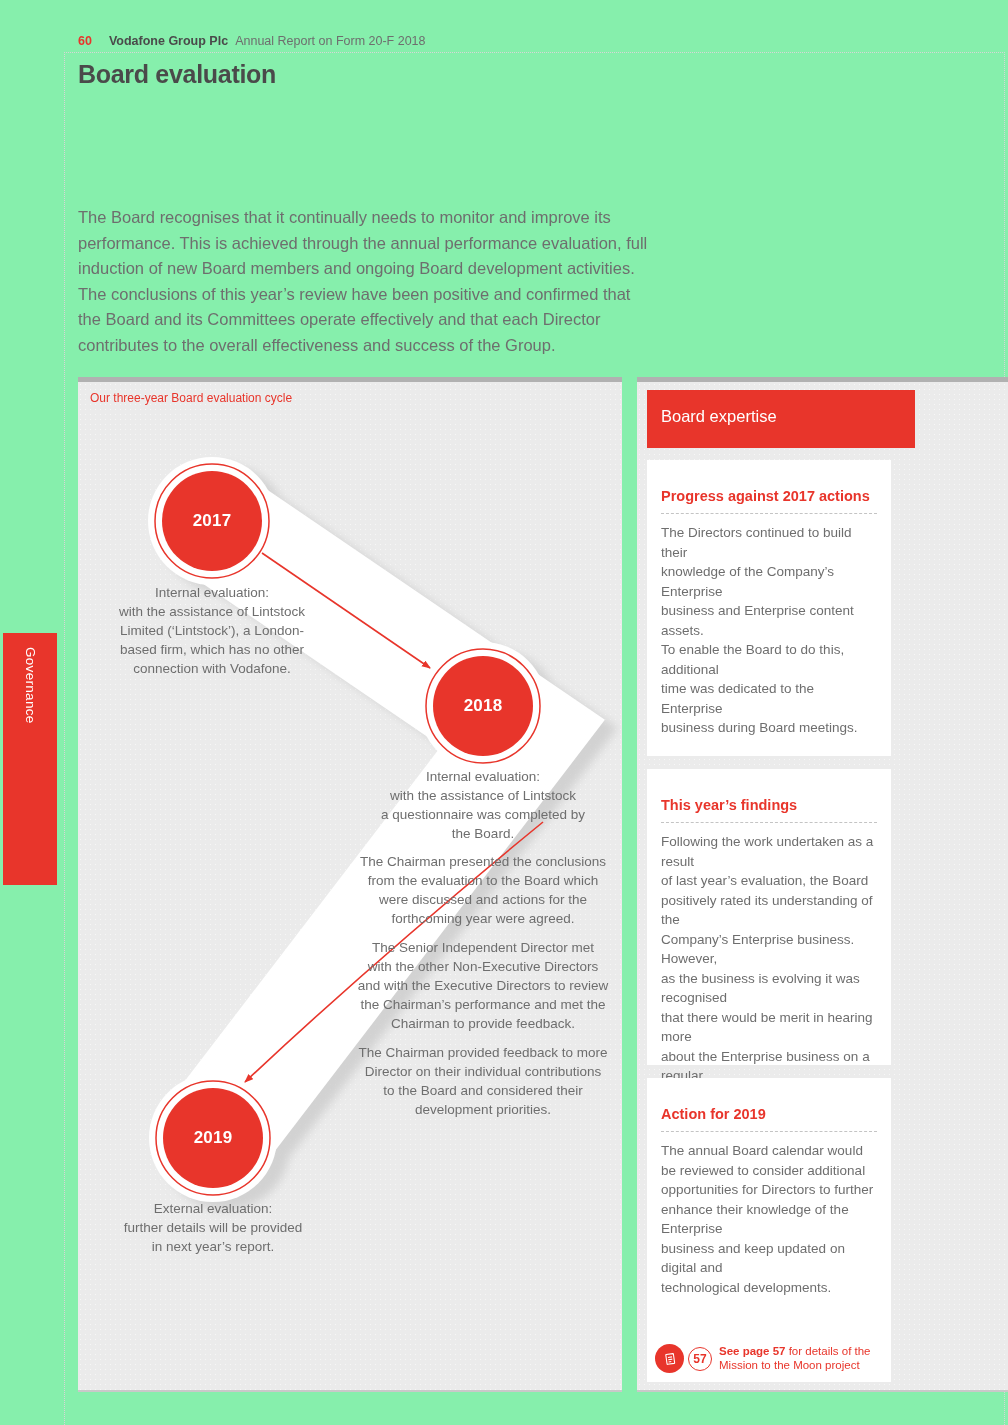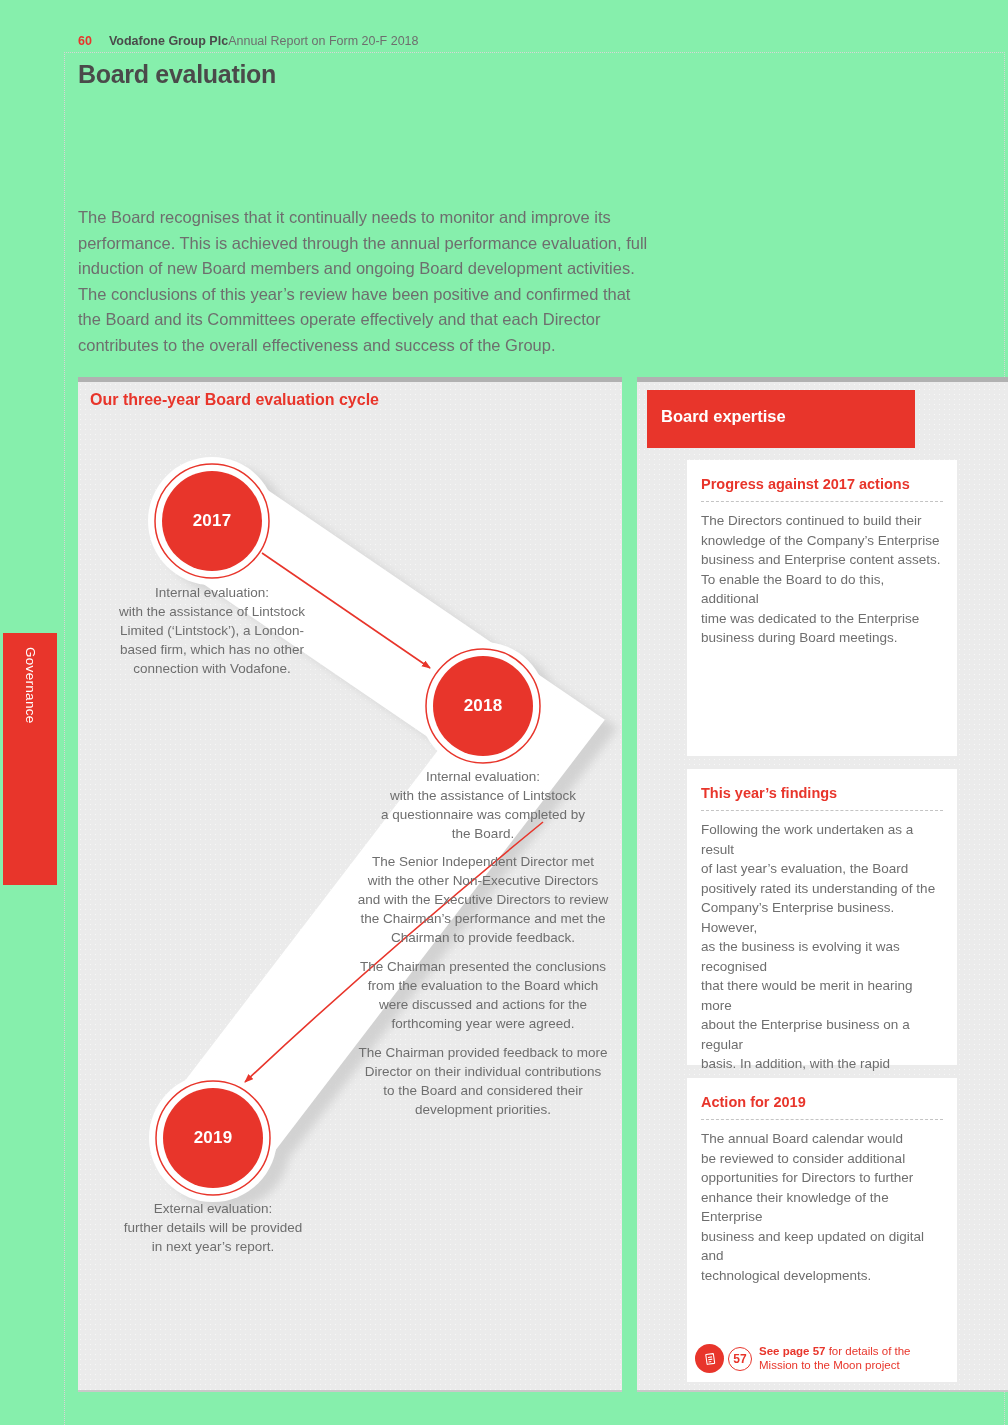--- a/index.html
+++ b/index.html
@@ -8,21 +8,21 @@
     font-family:"Liberation Sans",sans-serif;background:#86efac;
   }
   
   .rule-top{position:absolute;left:64px;top:52px;width:941px;height:0;border-top:1px dotted #d6d6d6;}
   .rule-left{position:absolute;left:64px;top:52px;width:0;height:1373px;border-left:1px dotted #d6d6d6;}
   .rule-right{position:absolute;left:1004px;top:52px;width:0;height:1373px;border-left:1px dotted #d6d6d6;}
 
   
   .header{position:absolute;left:78px;top:34px;display:flex;align-items:baseline;font-size:12.5px;}
   .pgnum{color:#e8352b;font-weight:bold;margin-right:17px;}
-  .company{color:#4a4a4a;font-weight:bold;}
+  .company{color:#4a4a4a;font-weight:bold;margin-right:7px;}
   .report{color:#6e6e6e;}
 
   .section-title{position:absolute;left:78px;top:60px;font-size:25px;font-weight:bold;color:#4a4a4a;letter-spacing:-0.3px;}
   .headline{position:absolute;left:77px;top:121px;font-size:31px;line-height:36px;font-weight:bold;color:#e8352b;white-space:pre-line;letter-spacing:-0.4px;}
   .intro{position:absolute;left:78px;top:205px;width:575px;font-size:16.5px;line-height:25.5px;color:#6e6e6e;white-space:pre-line;}
 
   
   .gov-tab{position:absolute;left:3px;top:633px;width:54px;height:252px;background:#e8352b;}
   .gov-tab span{
     position:absolute;left:50%;top:14px;transform:translateX(-50%);
@@ -34,33 +34,33 @@
     position:absolute;top:377px;height:1013px;
     background-color:#ebebeb;
     background-image:radial-gradient(#f7f7f7 0.9px, transparent 1px);
     background-size:5px 5px;
     border-bottom:2px solid #c9c9c9;
   }
   .panel .topstrip{position:absolute;left:0;top:0;width:100%;height:5px;background:#b1b1b1;}
   .cycle-panel{left:78px;width:544px;}
   .expertise-panel{left:637px;width:371px;}
 
-  .cycle-title{position:absolute;left:12px;top:14px;font-size:16px;font-weight:bold;color:#e8352b;}
+  .cycle-title{position:absolute;left:12px;top:14px;font-size:12px;font-weight:normal;color:#e8352b;}
 
   .diagram{position:absolute;left:0;top:0;width:544px;height:1013px;}
 
   .yearlabel{position:absolute;transform:translate(-50%,-50%);color:#fff;font-size:17px;font-weight:bold;letter-spacing:0.2px;}
   .mtext{position:absolute;text-align:center;font-size:13.5px;line-height:19px;color:#6e6e6e;white-space:pre-line;}
   .mdetails{position:absolute;text-align:center;font-size:13.5px;line-height:19px;color:#6e6e6e;}
   .mdetails p{margin:0 0 10px 0;white-space:pre-line;}
 
   
   .banner{position:absolute;left:10px;top:13px;width:268px;height:58px;background:#e8352b;}
-  .banner span{position:absolute;left:14px;top:17px;color:#fff;font-size:16.5px;font-weight:bold;}
-  .card{position:absolute;left:10px;width:270px;background:#fff;box-sizing:border-box;padding:16px 14px;margin-left:40px;}
+  .banner span{position:absolute;left:14px;top:17px;color:#fff;font-size:16.5px;font-weight:normal;}
+  .card{position:absolute;left:10px;width:244px;background:#fff;box-sizing:border-box;padding:28px 14px;}
   .card h4{margin:0;font-size:14.5px;font-weight:bold;color:#e8352b;}
   .card .divider{border-top:1px dashed #c4c4c4;margin:9px 0 9px 0;height:0;}
   .card .body{font-size:13.5px;line-height:19.5px;color:#6e6e6e;white-space:pre-line;}
 
   .pageref{position:absolute;left:8px;bottom:9px;display:flex;align-items:center;cursor:pointer;}
   .ref-icon{width:29px;height:29px;border-radius:50%;background:#e8352b;flex:0 0 auto;display:flex;align-items:center;justify-content:center;}
   .ref-num{width:22px;height:22px;border-radius:50%;border:1.5px solid #e8352b;background:#fff;color:#e8352b;
     font-size:12px;font-weight:bold;display:flex;align-items:center;justify-content:center;margin-left:4px;flex:0 0 auto;}
   .ref-text{margin-left:7px;width:188px;font-size:11.5px;line-height:13.5px;color:#e8352b;}
   .ref-text b{font-weight:bold;}
@@ -134,29 +134,29 @@
 with the assistance of Lintstock
 Limited (‘Lintstock’), a London-
 based firm, which has no other
 connection with Vodafone.</div>
     <div class="mtext" style="left:275px;top:390px;width:260px;">Internal evaluation:
 with the assistance of Lintstock
 a questionnaire was completed by
 the Board.</div>
 
     <div class="mdetails" style="left:270px;top:475px;width:270px;">
+      <p>The Chairman presented the conclusions
+from the evaluation to the Board which
+were discussed and actions for the
+forthcoming year were agreed.</p>
       <p>The Senior Independent Director met
 with the other Non-Executive Directors
 and with the Executive Directors to review
 the Chairman’s performance and met the
 Chairman to provide feedback.</p>
-      <p>The Chairman presented the conclusions
-from the evaluation to the Board which
-were discussed and actions for the
-forthcoming year were agreed.</p>
       <p>The Chairman provided feedback to more
 Director on their individual contributions
 to the Board and considered their
 development priorities.</p>
     </div>
 
     <div class="mtext" style="left:5px;top:822px;width:260px;">External evaluation:
 further details will be provided
 in next year’s report.</div>
   </section>

